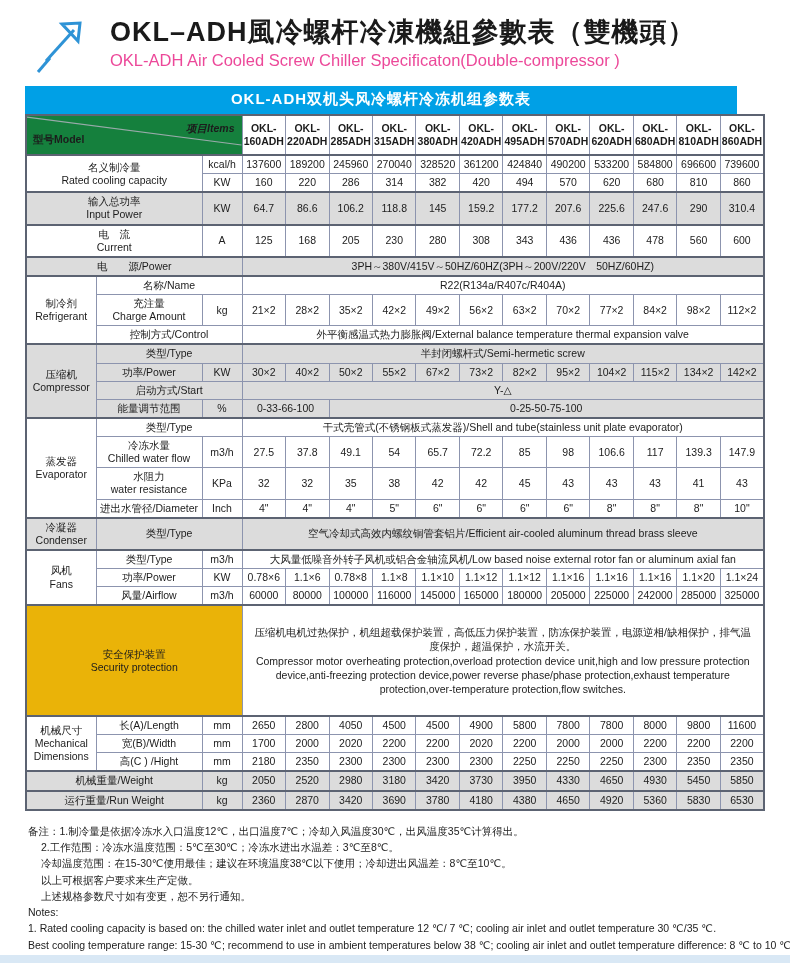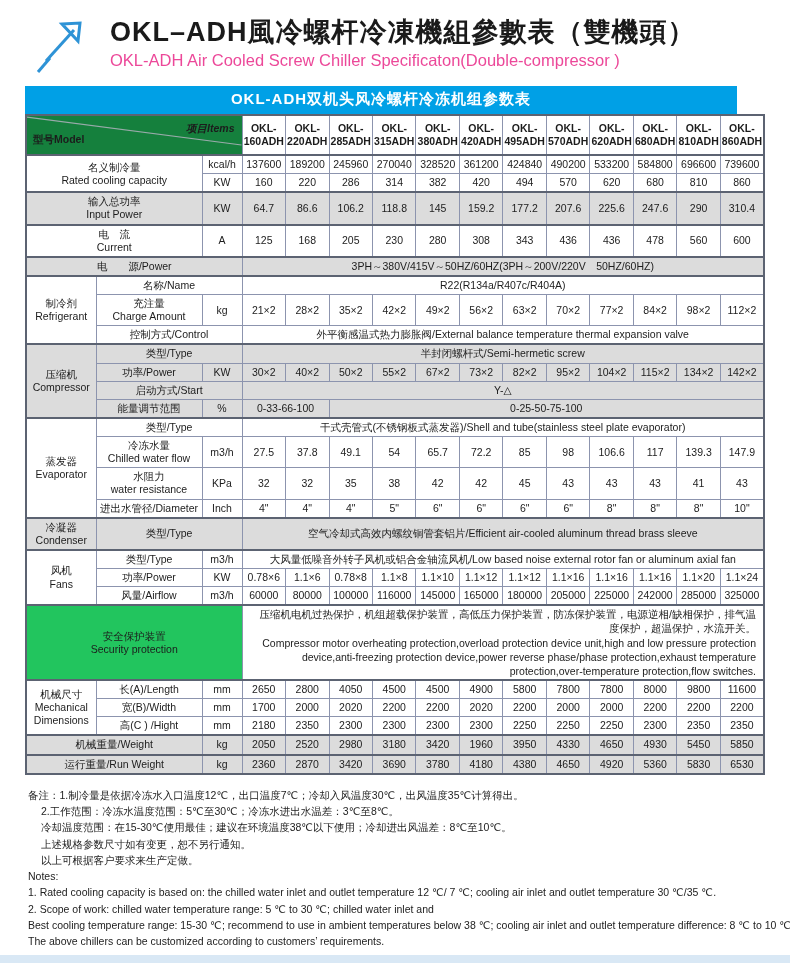--- a/index.html
+++ b/index.html
@@ -26,22 +26,22 @@
     font-size:10.5px;color:#1c1c1c;
   }
   table{border:2px solid #5c6372;}
   td{
     border:1px solid #8c94ae;text-align:center;vertical-align:middle;
     padding:2px 1px;line-height:1.25;background:#fff;
     white-space:pre-line;overflow:hidden;
   }
   tr.sec td{border-top:2px solid #5c6372;}
   tr.gr td{background:#dcdcdc;}
-  td.g{background:#22c55e;}
-  td.left{text-align:right;padding:1px 7px;line-height:1.35;}
+  td.g{background:#eab308;}
+  td.left{text-align:center;padding:19px 7px;line-height:1.35;}
   
   tr.model td{height:34px;font-weight:700;}
   td.diag{position:relative;font-weight:400;background:#15803d;}
   td.diag svg{position:absolute;left:0;top:0;width:100%;height:100%;}
   td.diag .m1{position:absolute;left:6px;bottom:8px;}
   td.diag .m2{position:absolute;right:7px;bottom:19px;font-style:italic;}
   
   .notes{margin:12px 28px 0 28px;font-size:10.5px;line-height:1.55;color:#222;}
   .notes .zh div{white-space:nowrap;}
   .notes .zh div:not(:first-child){padding-left:13px;}
@@ -241,21 +241,21 @@
         <tr class="gr">
           <td>能量调节范围</td>
           <td>%</td>
           <td colspan="2">0-33-66-100</td>
           <td colspan="10">0-25-50-75-100</td>
         </tr>
         <tr class="sec">
           <td rowspan="4">蒸发器
 Evaporator</td>
           <td colspan="2">类型/Type</td>
-          <td colspan="12">干式壳管式(不锈钢板式蒸发器)/Shell and tube(stainless steel plate evaporator)</td>
+          <td colspan="12">干式壳管式(不锈钢板式蒸发器)/Shell and tube(stainless unit plate evaporator)</td>
         </tr>
         <tr>
           <td>冷冻水量
 Chilled water flow</td>
           <td>m3/h</td>
           <td>27.5</td>
           <td>37.8</td>
           <td>49.1</td>
           <td>54</td>
           <td>65.7</td>
@@ -403,21 +403,21 @@
           <td>2350</td>
         </tr>
         <tr class="sec gr">
           <td colspan="2">机械重量/Weight</td>
           <td>kg</td>
           <td>2050</td>
           <td>2520</td>
           <td>2980</td>
           <td>3180</td>
           <td>3420</td>
-          <td>1960</td>
+          <td>3730</td>
           <td>3950</td>
           <td>4330</td>
           <td>4650</td>
           <td>4930</td>
           <td>5450</td>
           <td>5850</td>
         </tr>
         <tr class="sec gr">
           <td colspan="2">运行重量/Run Weight</td>
           <td>kg</td>
@@ -436,26 +436,25 @@
         </tr>
       </tbody>
   </table>
 </div>
 
 <div class="notes">
   <div class="zh">
     <div>备注：1.制冷量是依据冷冻水入口温度12℃，出口温度7℃；冷却入风温度30℃，出风温度35℃计算得出。</div>
     <div>2.工作范围：冷冻水温度范围：5℃至30℃；冷冻水进出水温差：3℃至8℃。</div>
     <div>冷却温度范围：在15-30℃使用最佳；建议在环境温度38℃以下使用；冷却进出风温差：8℃至10℃。</div>
+    <div>以上可根据客户要求来生产定做。</div>
     <div>上述规格参数尺寸如有变更，恕不另行通知。</div>
-    <div>以上可根据客户要求来生产定做。</div>
   </div>
   <div class="en">
     <div>Notes:</div>
     <div>1. Rated cooling capacity is based on: the chilled water inlet and outlet temperature 12 ℃/ 7 ℃; cooling air inlet and outlet temperature 30 ℃/35 ℃.</div>
-    <div>2. Scope of work: chilled water temperature range: 5 ℃ to 30 ℃; chilled water inlet and</div>
     <div>Best cooling temperature range: 15-30 ℃; recommend to use in ambient temperatures below 38 ℃; cooling air inlet and outlet temperature difference: 8 ℃ to 10 ℃.</div>
     <div>The above chillers can be customized according to customers’ requirements.</div>
 
   </div>
 </div>
 
 <div class="bottom-strip"></div>
 
 </body></html>

